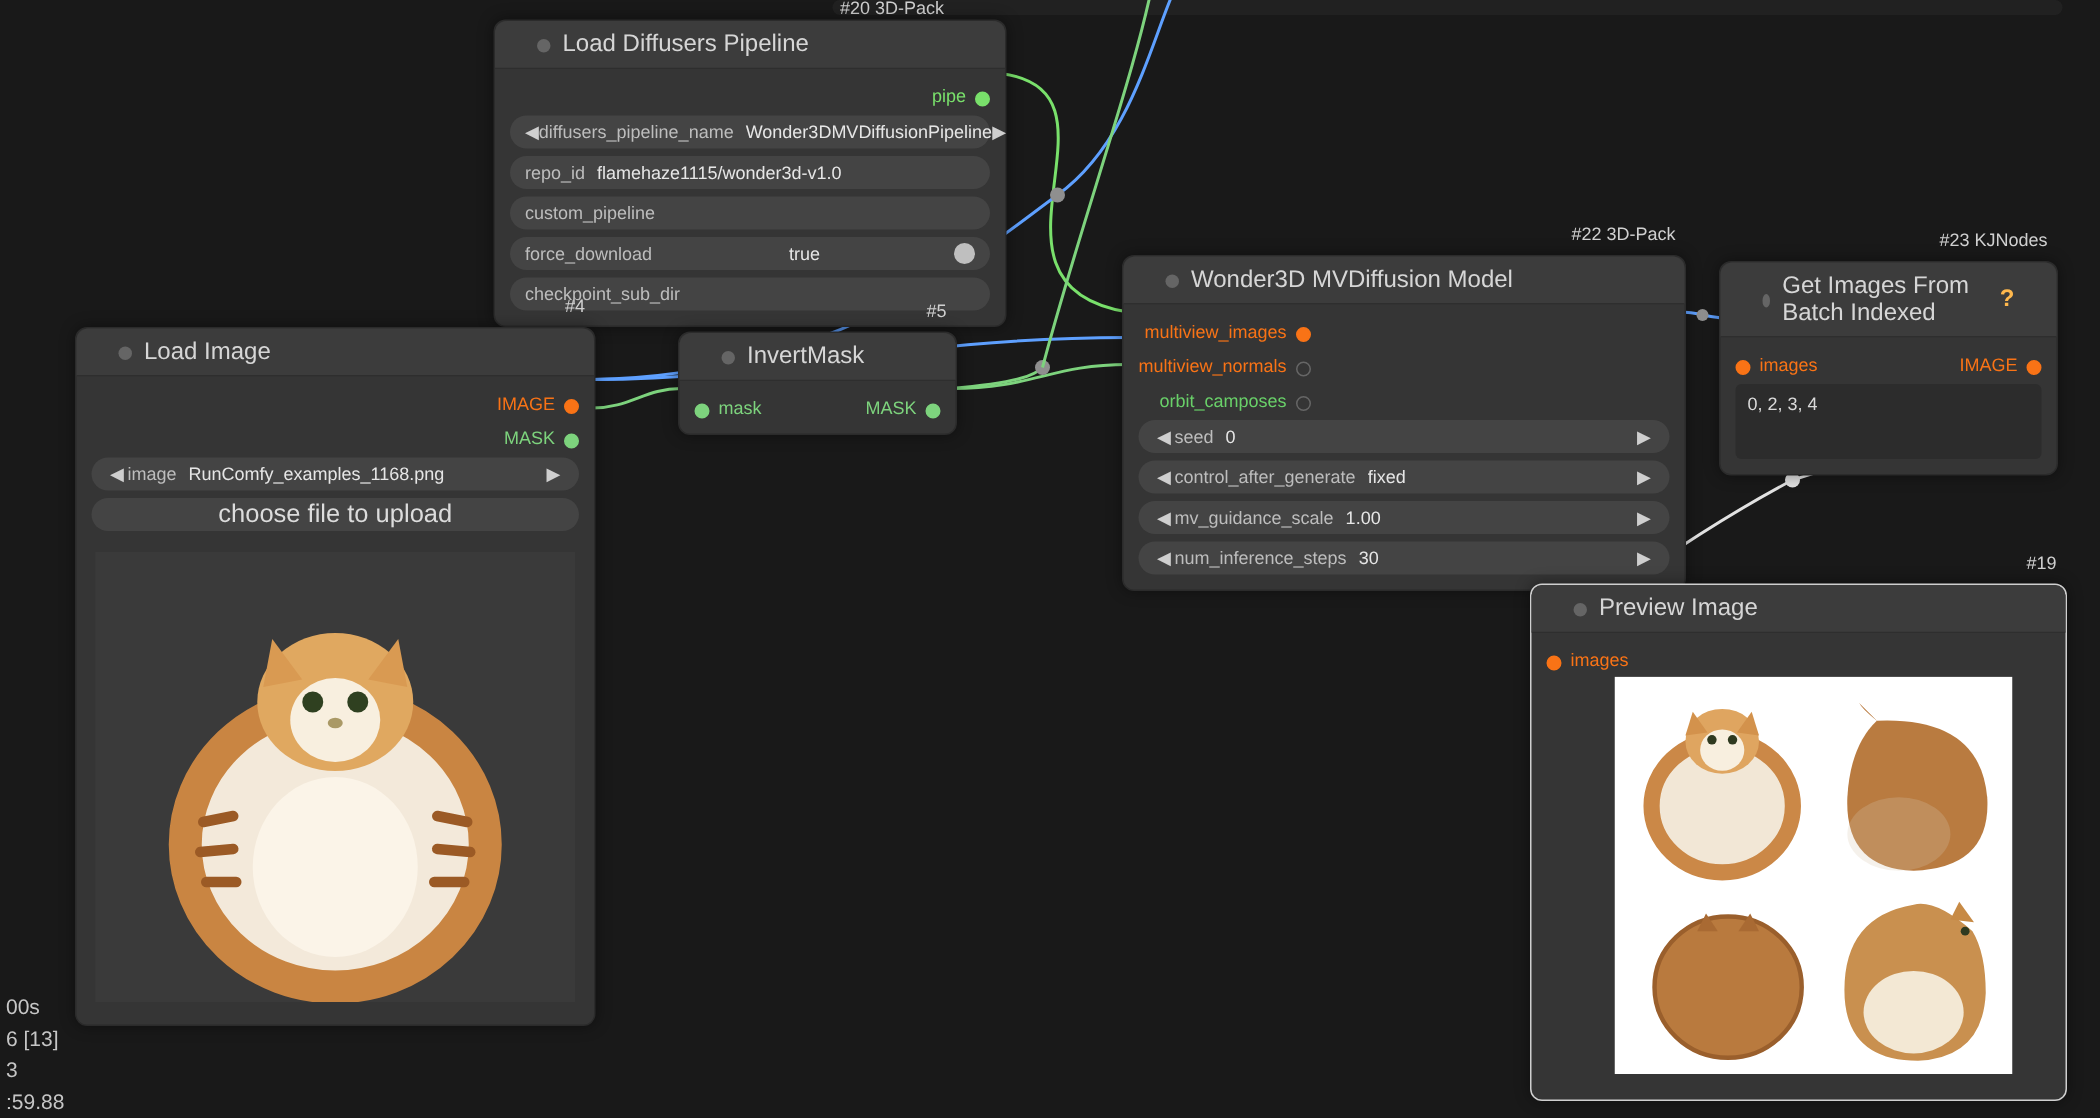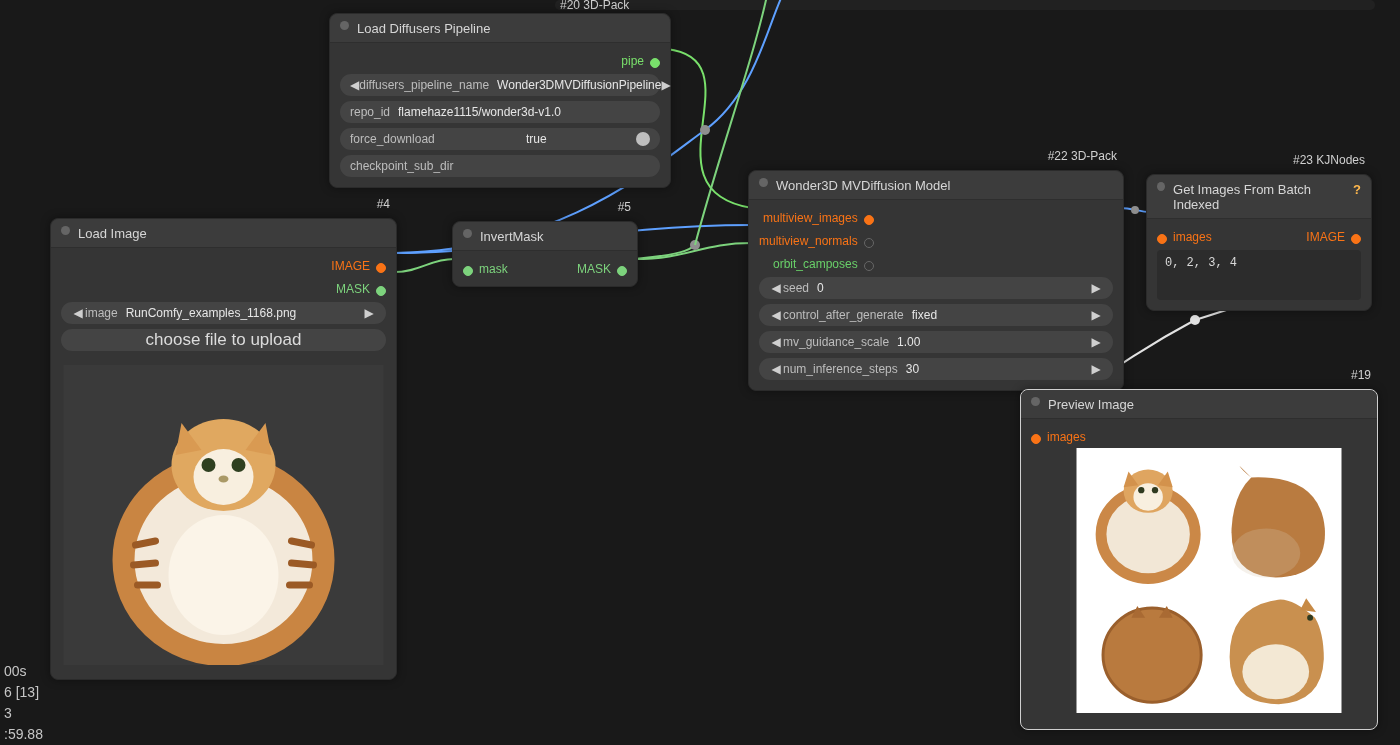--- a/index.html
+++ b/index.html
@@ -1,18 +1,18 @@
 <!DOCTYPE html>
 <html><head>
 <meta charset="utf-8">
 <style>
 html,body{margin:0;padding:0;width:1400px;height:745px;background:#191919;font-family:Arial,Helvetica,sans-serif;overflow:hidden;color:#bcbcbc}
 svg.wires{position:absolute;inset:0;width:1400px;height:745px;pointer-events:none}
 .node{position:absolute;background:#353535;border:1px solid #2b2b2b;border-radius:8px;box-shadow:0 0 10px rgba(0,0,0,.4)}
-.node-head{display:flex;align-items:flex-start;gap:8px;padding:7px 10px 6px;border-bottom:1px solid #2e2e2e;background:#3c3c3c;border-radius:8px 8px 0 0;font-size:13px;color:#d6d6d6}
+.node-head{display:flex;align-items:center;gap:8px;padding:7px 28px 6px;border-bottom:1px solid #2e2e2e;background:#3c3c3c;border-radius:8px 8px 0 0;font-size:16px;color:#d6d6d6}
 .head-dot{width:9px;height:9px;border-radius:50%;background:#656565}
 .badge{position:absolute;top:-22px;right:6px;font-size:12px;color:#d0d0d0;pointer-events:none}
 .slot-row{display:flex;justify-content:space-between;padding:0 10px}
 .slot-col{display:flex;flex-direction:column;gap:4px;padding-top:6px}
 .slot{display:flex;align-items:flex-end;gap:6px;font-size:12px;color:#cfcfcf;height:19px}
 .slot.out{flex-direction:row-reverse;text-align:right}
 .sock{width:10px;height:10px;border-radius:50%;border:1.5px solid #666;background:#353535;box-sizing:border-box;flex:0 0 10px}
 .sock.filled{background:currentColor;border-color:currentColor}
 .sock.hollow{background:#353535}
 .c-pipe{color:#79e06b}
@@ -20,21 +20,21 @@
 .c-mask{color:#7dd37d}
 .c-cam{color:#69d069}
 .widget-col{display:flex;flex-direction:column;gap:5px;padding:6px 10px 10px}
 .pill{display:flex;align-items:center;justify-content:space-between;background:#444;border-radius:12px;padding:0 10px;height:22px;font-size:12px;color:#dcdcdc}
 .pill .l-arrow,.pill .r-arrow{width:14px;text-align:center;color:#cfcfcf;cursor:pointer}
 .pill .lbl{color:#bdbdbd}
 .pill .val{color:#e6e6e6;text-align:left;flex:1;margin-left:8px}
 .btn{display:flex;align-items:center;justify-content:center;background:#444;border-radius:12px;height:22px;font-size:17px;color:#dcdcdc;cursor:pointer}
 .toggle-ball{width:14px;height:14px;border-radius:50%;background:#bfbfbf;margin-left:6px}
 .preview-img{margin:4px 10px 10px;border-radius:2px;overflow:hidden}
-.textbox{margin:6px 10px 10px;background:#2c2c2c;border-radius:4px;padding:6px 8px;font-family:Liberation Mono, monospace;font-size:12px;color:#d9d9d9;min-height:38px}
+.textbox{margin:6px 10px 10px;background:#2c2c2c;border-radius:4px;padding:6px 8px;font-family:Liberation Sans, sans-serif;font-size:12px;color:#d9d9d9;min-height:38px}
 .help{color:#ffb84d;font-weight:bold;margin-left:4px}
 .hud{position:absolute;left:4px;bottom:0;font-size:14px;color:#c6c6c6;line-height:1.5}
 .grp{position:absolute;background:rgba(100,100,100,.12);border-radius:6px}
 </style>
 </head>
 <body>
 
 <div class="grp" style="left:555px;top:0;width:820px;height:10px"></div>
 
 <svg class="wires">
@@ -81,20 +81,24 @@
   <div class="widget-col">
     <div class="pill">
       <span class="l-arrow">◀</span>
       <span class="lbl">diffusers_pipeline_name</span>
       <span class="val">Wonder3DMVDiffusionPipeline</span>
       <span class="r-arrow">▶</span>
     </div>
     <div class="pill">
       <span class="lbl">repo_id</span>
       <span class="val">flamehaze1115/wonder3d-v1.0</span>
+    </div>
+    <div class="pill">
+      <span class="lbl">custom_pipeline</span>
+      <span class="val"></span>
     </div>
     <div class="pill">
       <span class="lbl">force_download</span>
       <span class="val" style="flex:1;text-align:center">true</span>
       <span class="toggle-ball"></span>
     </div>
     <div class="pill">
       <span class="lbl">checkpoint_sub_dir</span>
       <span class="val"></span>
     </div>

